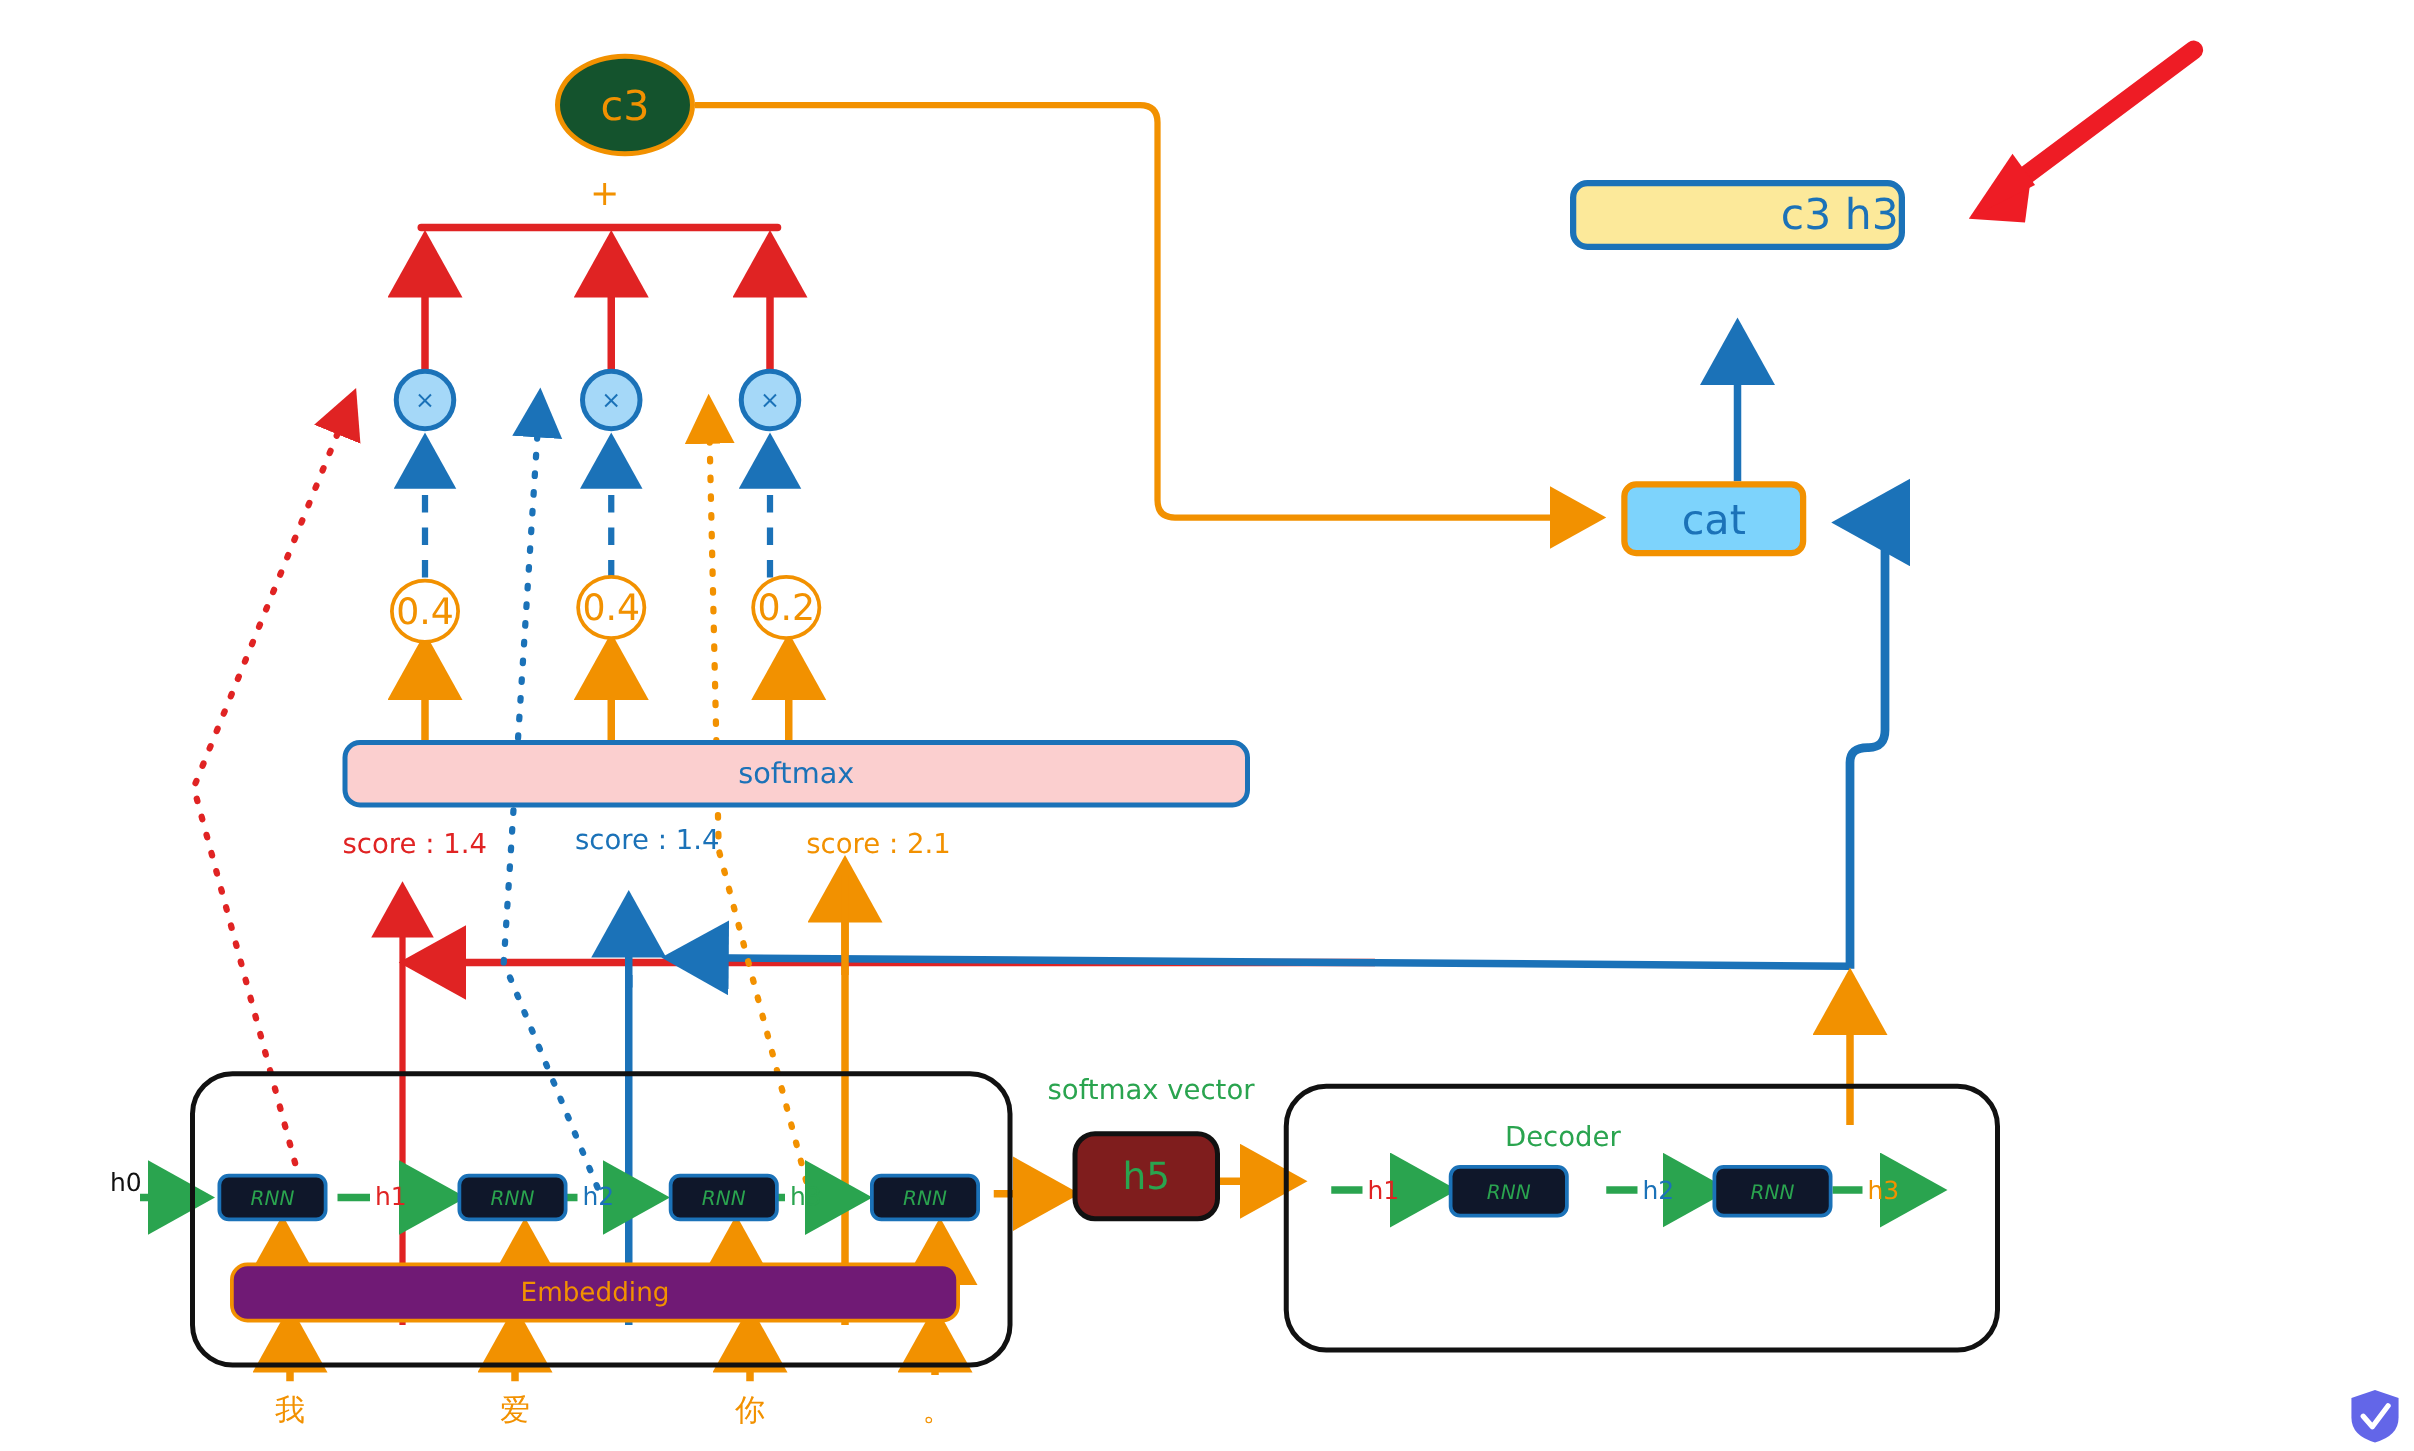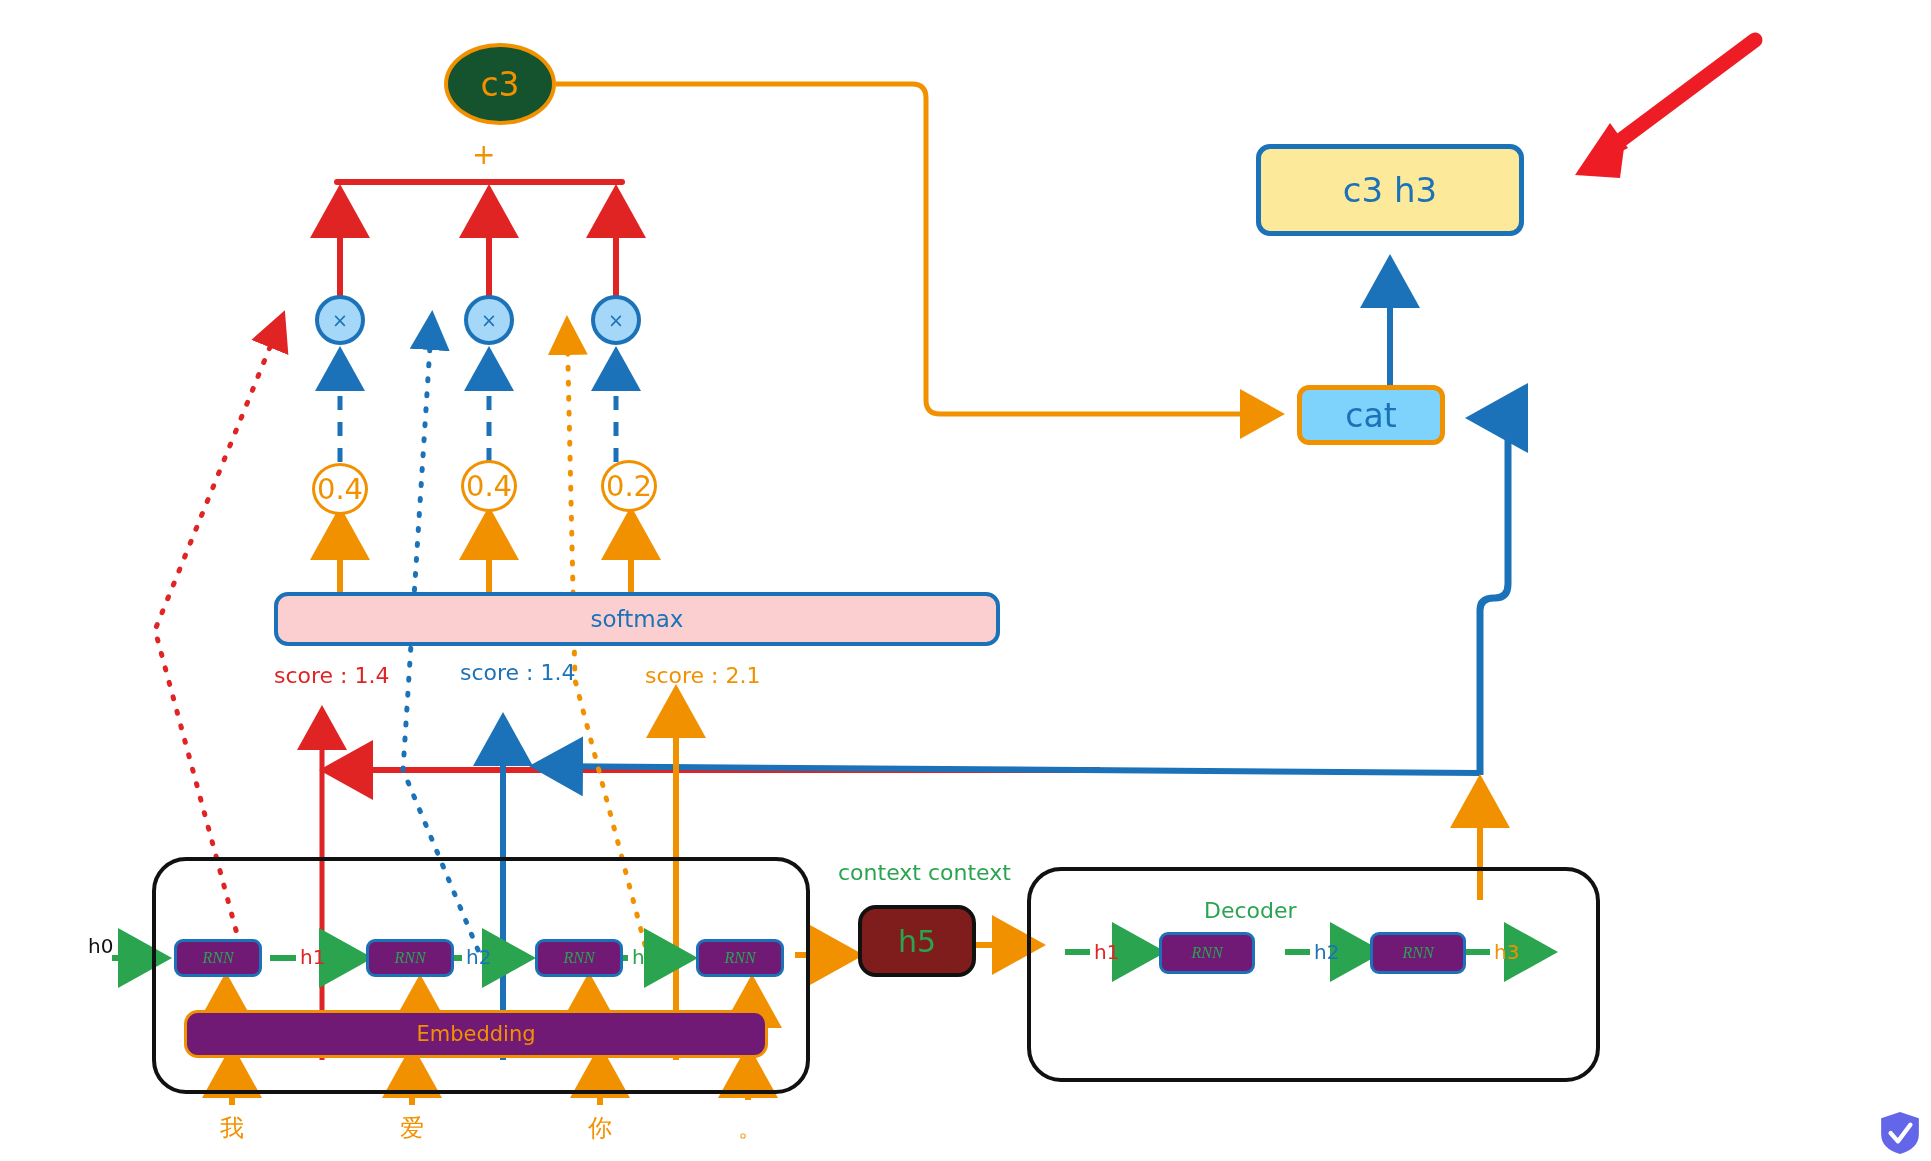--- a/index.html
+++ b/index.html
@@ -10,23 +10,23 @@
 
   .node { position:absolute; box-sizing:border-box; display:flex;
           align-items:center; justify-content:center; text-align:center; }
 
   
   .c3 { width:112px; height:82px; border-radius:50%;
         background:#14532d; border:4px solid #f29100; color:#f29100;
         font-size:33px; }
 
   
-  .c3h3 { width:268px; height:92px; border-radius:14px;
+  .c3h3 { width:268px; height:56px; border-radius:14px;
           background:#fce99a; border:5px solid #1b72b8; color:#1b72b8;
-          font-size:34px; }
+          font-size:34px;justify-content:flex-end; }
 
   
   .cat { width:148px; height:60px; border-radius:12px;
          background:#7dd3fc; border:5px solid #f29100; color:#1b72b8;
          font-size:33px; }
 
   
   .mul { width:50px; height:50px; border-radius:50%;
          background:#a5d8f8; border:4px solid #1b72b8; color:#1b72b8;
          font-size:19px; }
@@ -44,22 +44,22 @@
   
   .bigbox { border:4px solid #111111; border-radius:34px; background:transparent; }
 
   
   .ctxbox { width:118px; height:72px; border-radius:18px;
             border:4px solid #111111; background:#7f1d1d;
             color:#2aa44f; font-size:30px; }
 
   
   .rnn { width:88px; height:38px; border-radius:9px;
-         background:#701a75; border:3px solid #1b72b8; color:#2aa44f;
-         font-size:16px; font-style:italic;font-family:Liberation Serif, serif; }
+         background:#0f172a; border:3px solid #1b72b8; color:#2aa44f;
+         font-size:16px; font-style:italic; }
   .rnn-wide { width:96px; height:42px; }
 
   
   .embed { width:584px; height:48px; border-radius:14px;
            background:#701a75; border:3px solid #f29100; color:#f29100;
            font-size:21px; }
 
   
   .lbl { position:absolute; white-space:nowrap; }
   .lbl-red    { color:#e02323; }
@@ -277,21 +277,21 @@
 
   <div class="node embed" style="left:184px; top:1010px;">
     <span>Embedding</span>
   </div>
 
   <div class="lbl lbl-orange fs24" style="left:220px; top:1112px;">我</div>
   <div class="lbl lbl-orange fs24" style="left:400px; top:1112px;">爱</div>
   <div class="lbl lbl-orange fs24" style="left:588px; top:1112px;">你</div>
   <div class="lbl lbl-orange fs24" style="left:738px; top:1112px;">。</div>
 
-  <div class="lbl lbl-green fs22" style="left:838px; top:860px;">context context</div>
+  <div class="lbl lbl-green fs22" style="left:838px; top:860px;">softmax vector</div>
   <div class="node ctxbox" style="left:858px; top:905px;">
     <span>h5</span>
   </div>
 
   <div class="bigbox" style="position:absolute; left:1027px; top:867px; width:565px; height:207px;"></div>
 
   <div class="lbl lbl-green fs22" style="left:1204px; top:898px;">Decoder</div>
 
   <div class="node rnn rnn-wide" style="left:1159px; top:932px;">
     <span>RNN</span>

